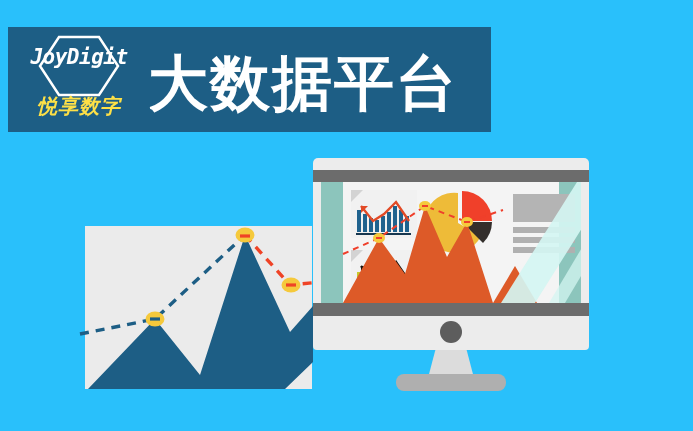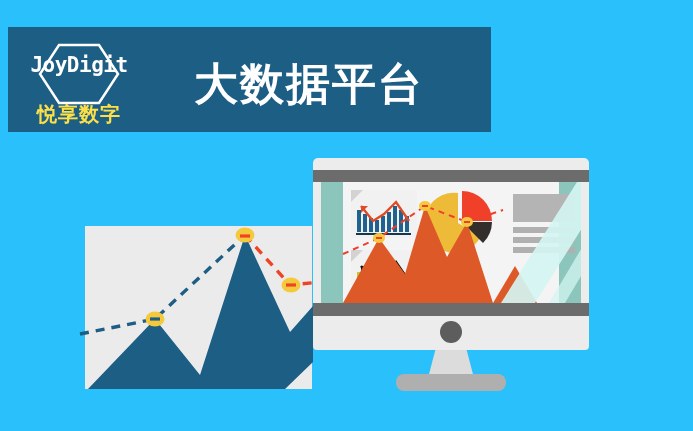--- a/index.html
+++ b/index.html
@@ -11,41 +11,40 @@
     overflow:hidden;
     position:relative;
   }
   #stage{position:absolute;left:0;top:0;width:693px;height:431px;overflow:hidden;background:#29c0fb;}
 
   
   .header-bar{
     position:absolute;left:8px;top:27px;width:483px;height:105px;
     background:#1d5e85;
   }
-  .logo-wrap{position:absolute;left:12px;top:14px;width:118px;height:94px;}
+  .logo-wrap{position:absolute;left:12px;top:6px;width:118px;height:94px;font-style:italic;}
   .logo-hex{position:absolute;left:0;top:0;width:118px;height:66px;}
   .logo-word{
     position:absolute;left:0;top:14px;width:118px;
     text-align:center;color:#ffffff;
     font-family:"DejaVu Sans Mono","Liberation Mono",monospace;
     font-size:21px;font-weight:bold;letter-spacing:-0.5px;
     line-height:1;
   }
   .logo-sub{
     position:absolute;left:0;top:62px;width:118px;
     text-align:center;color:#fde047;
     font-size:20px;font-weight:bold;letter-spacing:1px;
     line-height:1.1;
   }
   .header-title{
     position:absolute;left:140px;top:12px;
-    color:#ffffff;font-size:44px;font-weight:bold;
+    color:#ffffff;font-size:60px;font-weight:bold;
     letter-spacing:2px;line-height:90px;
     white-space:nowrap;
-    margin-left:46px;
   }
 
   
   .left-panel{
     position:absolute;left:85px;top:226px;width:227px;height:163px;
     background:#ebebeb;
   }
   .left-art{position:absolute;left:0px;top:212px;width:320px;height:180px;}
 
   

